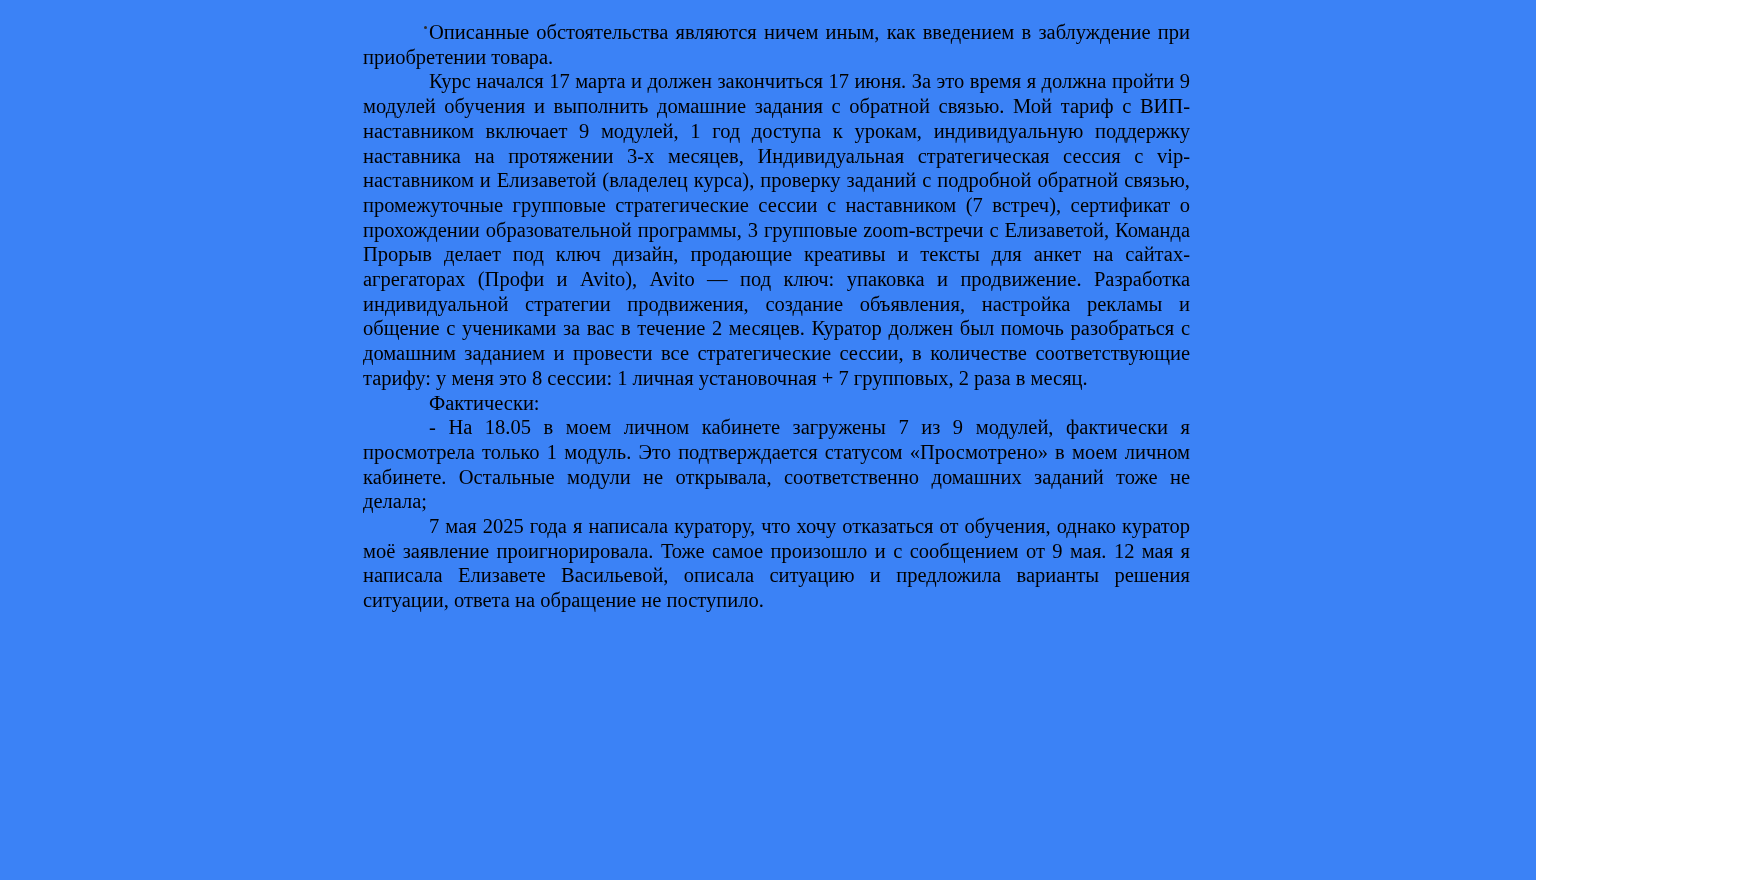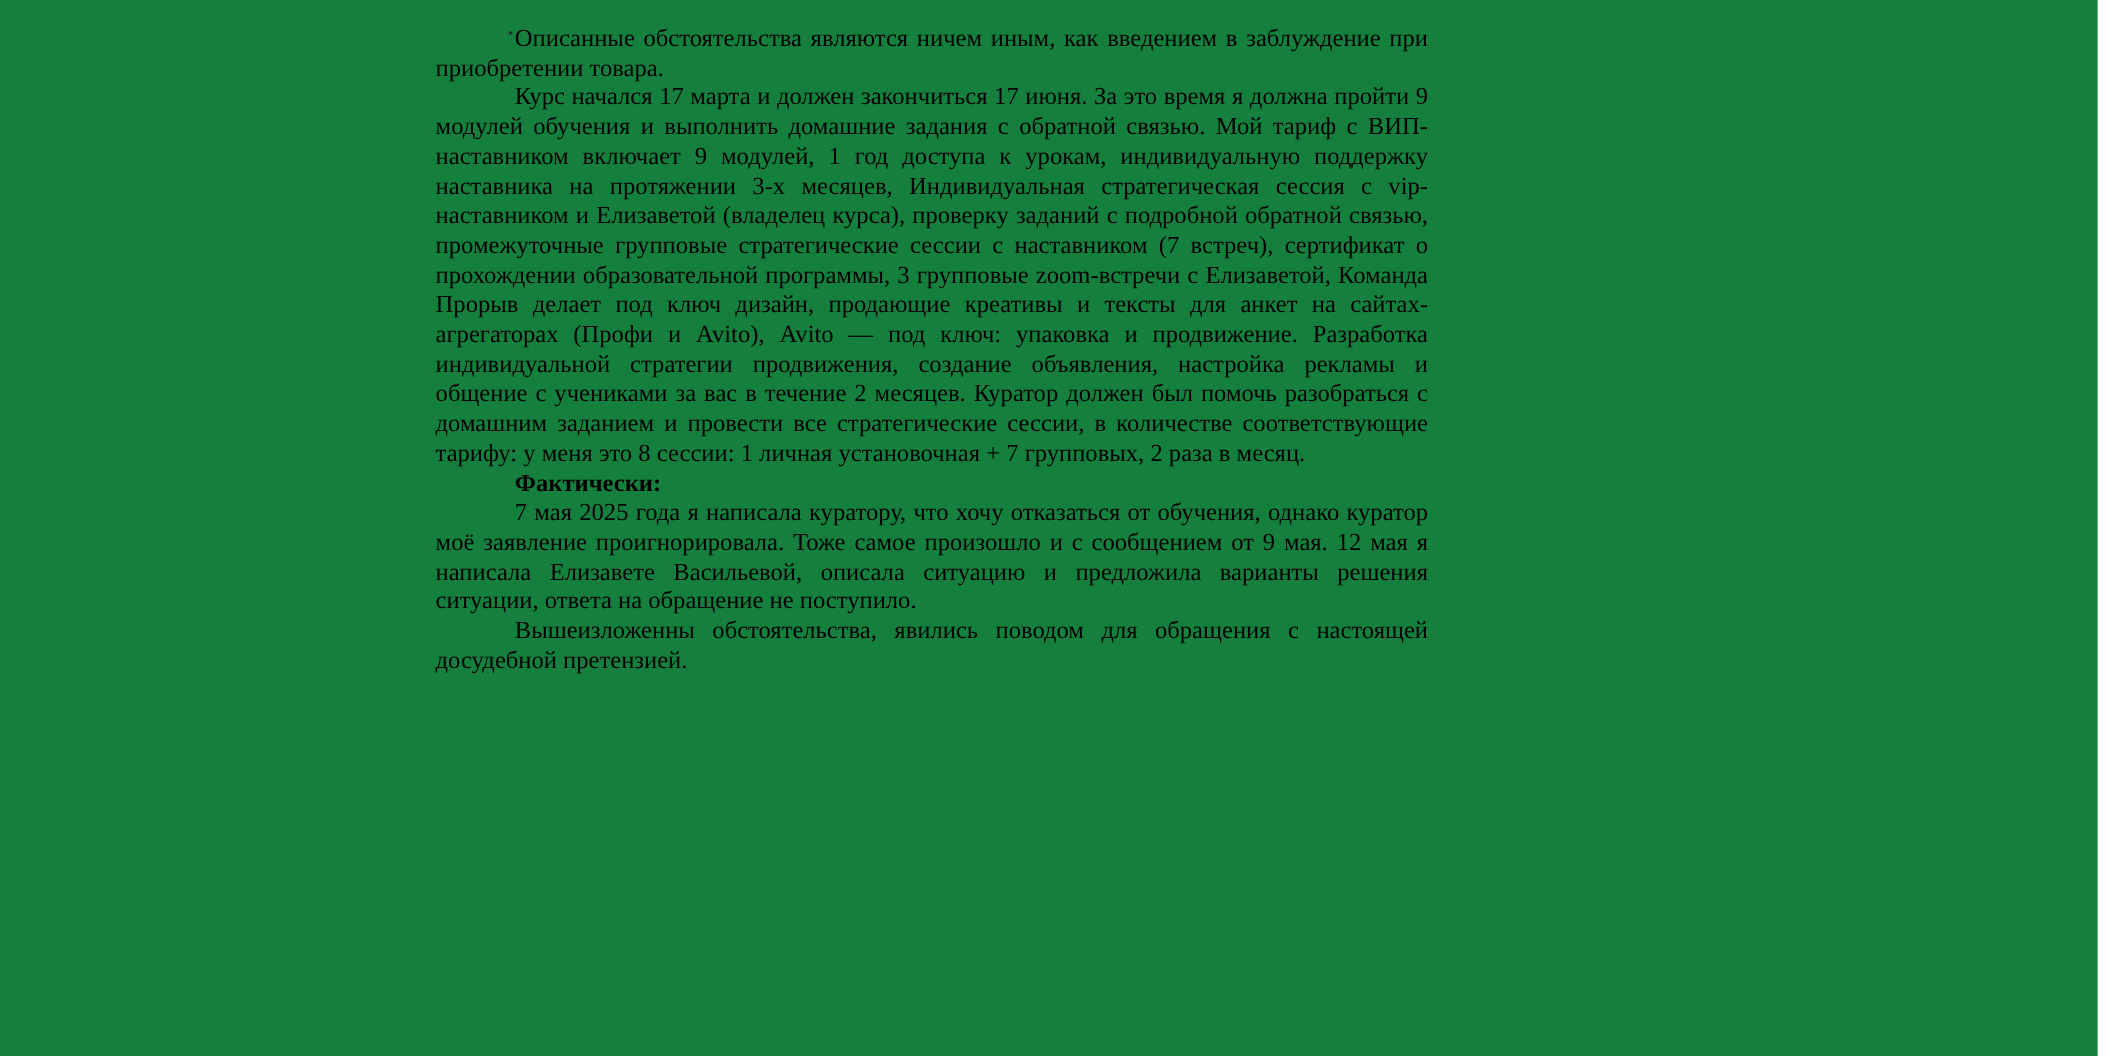--- a/index.html
+++ b/index.html
@@ -10,23 +10,23 @@
   body {
     width: 1760px;
     height: 880px;
     overflow: hidden;
     font-family: "Liberation Serif", "DejaVu Serif", serif;
     color: #000000;
   }
 
   #page {
     position: relative;
-    width: 1748px;
+    width: 1536px;
     height: 880px;
-    background: #15803d;
+    background: #3b82f6;
   }
 
   #text-column {
     position: absolute;
     left: 363px;
     top: 20px;
     width: 827px;
     font-size: 20.5px;
     line-height: 24.7px;
     text-align: justify;
@@ -38,21 +38,21 @@
 
   .para {
     margin: 0;
     padding: 0;
     text-indent: 66px;
     text-align: justify;
     white-space: normal;
   }
 
   .bold-head {
-    font-weight: bold;
+    font-weight: normal;
     text-indent: 66px;
     text-align: left;
   }
 
   .speck {
     position: absolute;
     left: 424px;
     top: 26px;
     width: 3px;
     height: 3px;
@@ -70,19 +70,19 @@
   <div id="text-column">
 
     <p class="para">Описанные обстоятельства являются ничем иным, как введением в заблуждение при приобретении товара.</p>
 
     <p class="para">Курс начался 17 марта и должен закончиться 17 июня. За это время я должна пройти 9 модулей обучения и выполнить домашние задания с обратной связью. Мой тариф с ВИП-наставником включает 9 модулей, 1 год доступа к урокам, индивидуальную поддержку наставника на протяжении 3-х месяцев, Индивидуальная стратегическая сессия с vip-наставником и Елизаветой (владелец курса), проверку заданий с подробной обратной связью, промежуточные групповые стратегические сессии с наставником (7 встреч), сертификат о прохождении образовательной программы, 3 групповые zoom-встречи с Елизаветой, Команда Прорыв делает под ключ дизайн, продающие креативы и тексты для анкет на сайтах-агрегаторах (Профи и Avito), Avito — под ключ: упаковка и продвижение. Разработка индивидуальной стратегии продвижения, создание объявления, настройка рекламы и общение с учениками за вас в течение 2 месяцев. Куратор должен был помочь разобраться с домашним заданием и провести все стратегические сессии, в количестве соответствующие тарифу: у меня это 8 сессии: 1 личная установочная + 7 групповых, 2 раза в месяц.</p>
 
     <p class="para bold-head">Фактически:</p>
 
 
 
+    <p class="para">- На 18.05 в моем личном кабинете загружены 7 из 9 модулей, фактически я просмотрела только 1 модуль. Это подтверждается статусом «Просмотрено» в моем личном кабинете. Остальные модули не открывала, соответственно домашних заданий тоже не делала;</p>
 
     <p class="para">7 мая 2025 года я написала куратору, что хочу отказаться от обучения, однако куратор моё заявление проигнорировала. Тоже самое произошло и с сообщением от 9 мая. 12 мая я написала Елизавете Васильевой, описала ситуацию и предложила варианты решения ситуации, ответа на обращение не поступило.</p>
 
-    <p class="para">Вышеизложенны обстоятельства, явились поводом для обращения с настоящей досудебной претензией.</p>
 
   </div>
 </div>
 
 </body></html>

